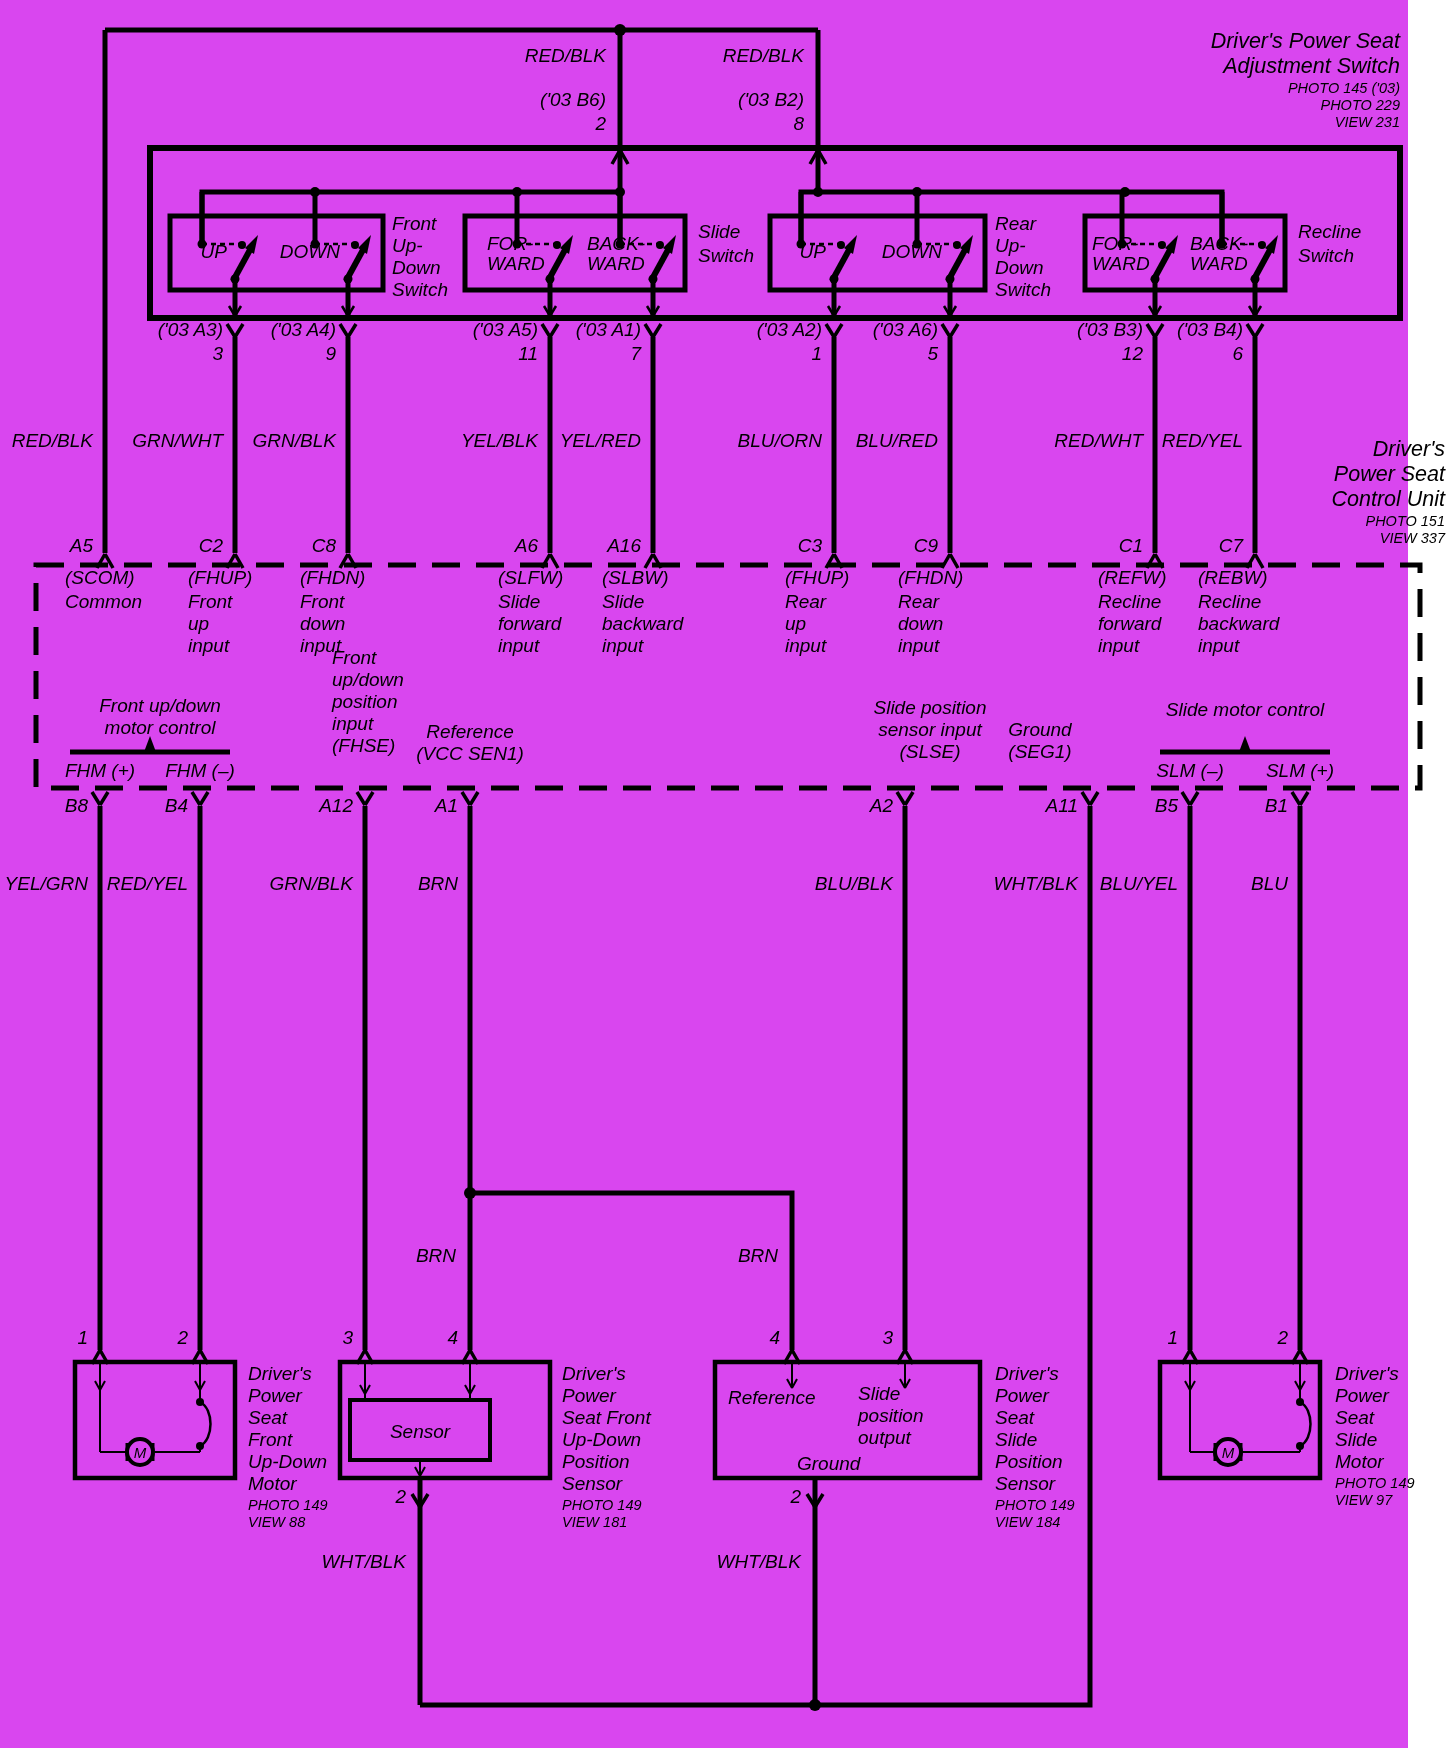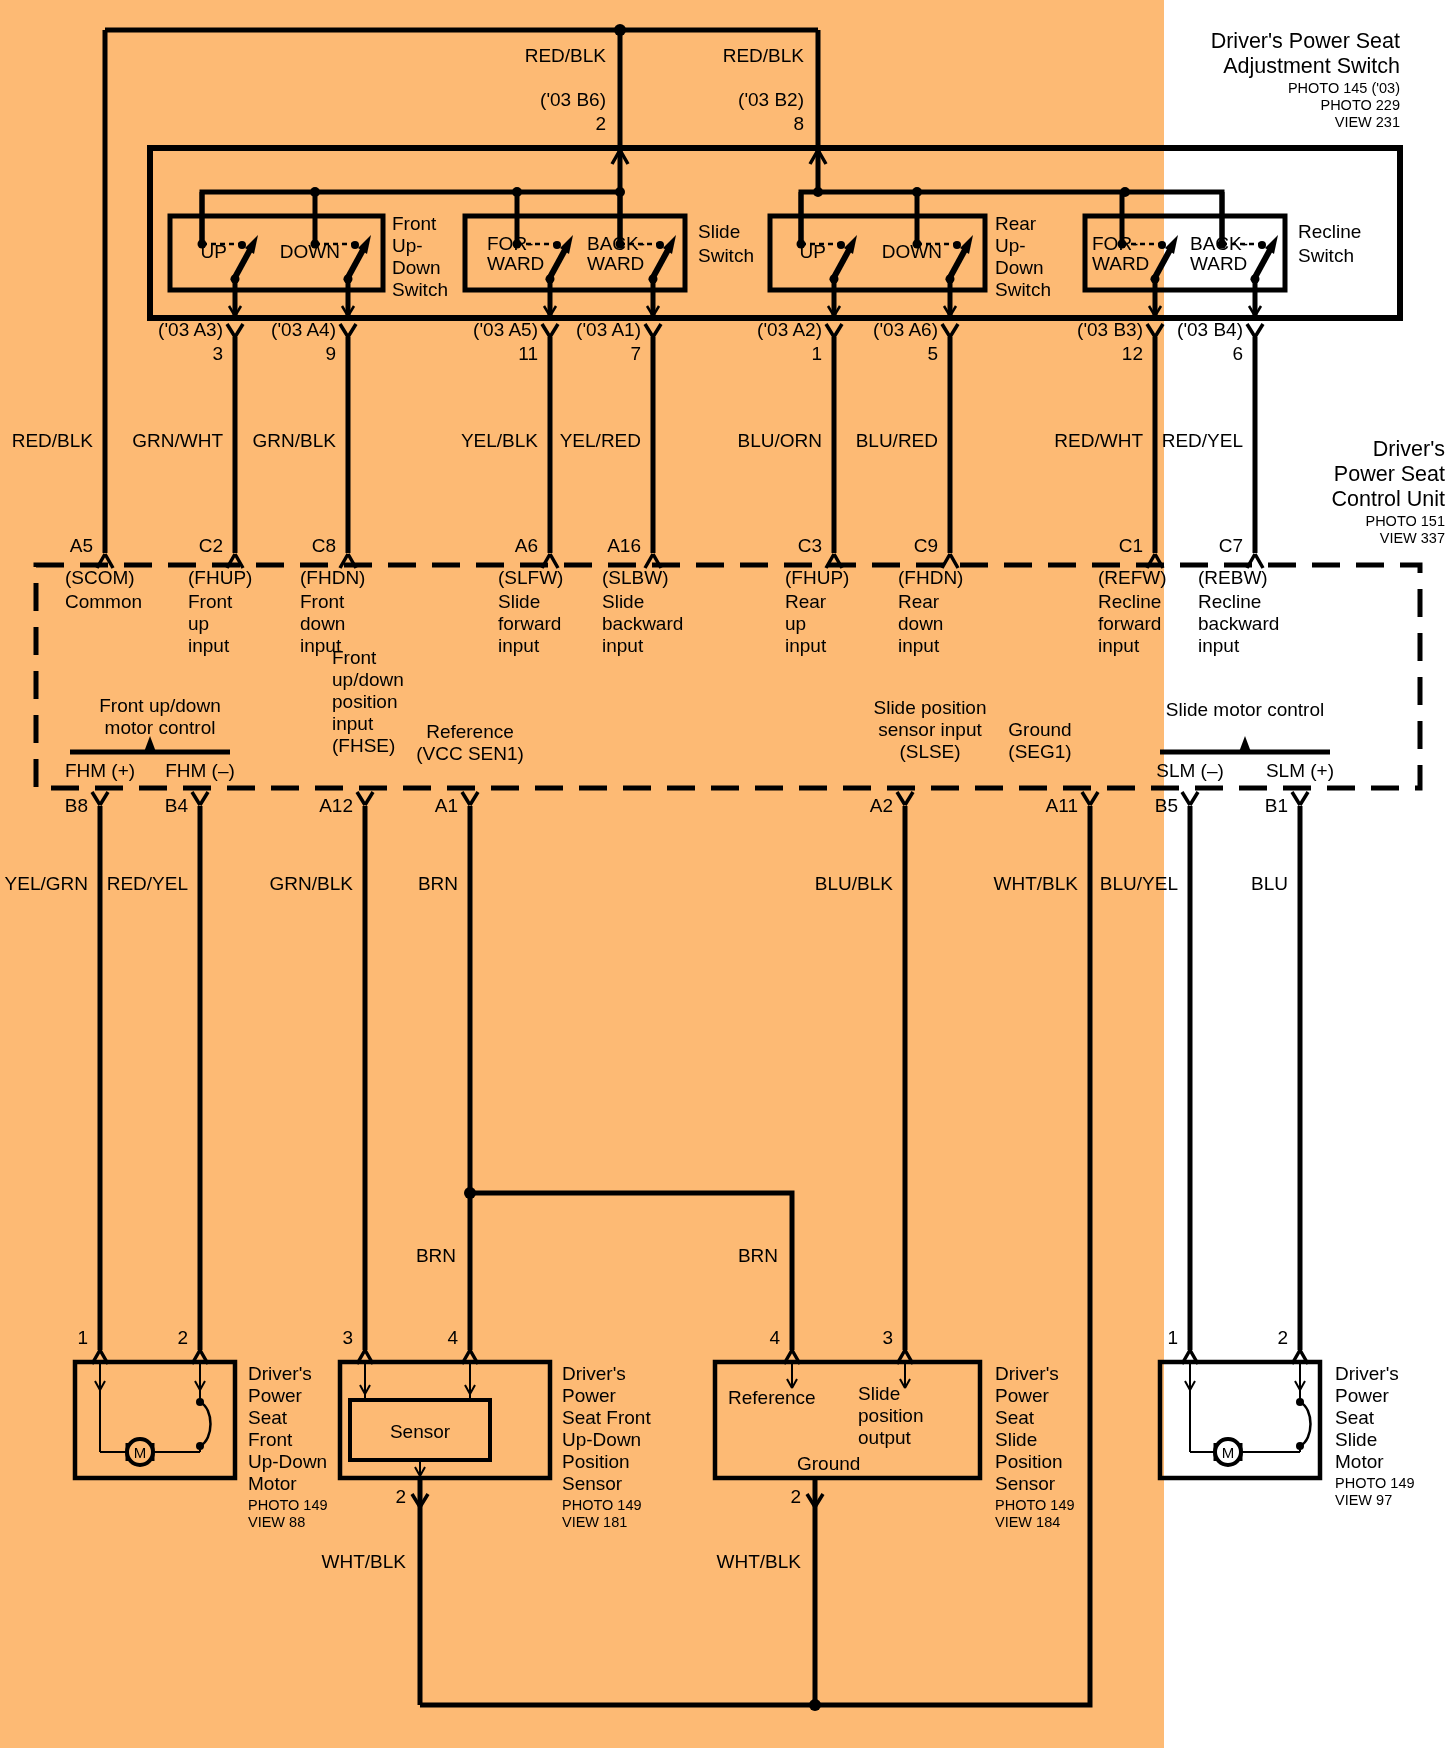--- a/index.html
+++ b/index.html
@@ -1,16 +1,16 @@
 <!DOCTYPE html>
 <html><head>
 <meta charset="utf-8">
 <style>
   html,body{margin:0;padding:0;background:#ffffff;}
-  .page{width:1164px;height:1748px;position:relative;background:#fdba74;}
+  .page{width:1408px;height:1748px;position:relative;background:#d946ef;font-style:italic;}
   svg{display:block;}
   text{font-family:"Liberation Sans","DejaVu Sans",sans-serif;fill:#000;}
   .t{font-size:19px;}
   .s{font-size:14.5px;}
   .b{font-size:21.5px;}
   .w5{stroke:#000;stroke-width:5;fill:none;}
   .w6{stroke:#000;stroke-width:6;fill:none;}
   .w3{stroke:#000;stroke-width:3.5;fill:none;}
   .w2{stroke:#000;stroke-width:2;fill:none;}
   .dot{fill:#000;stroke:none;}

